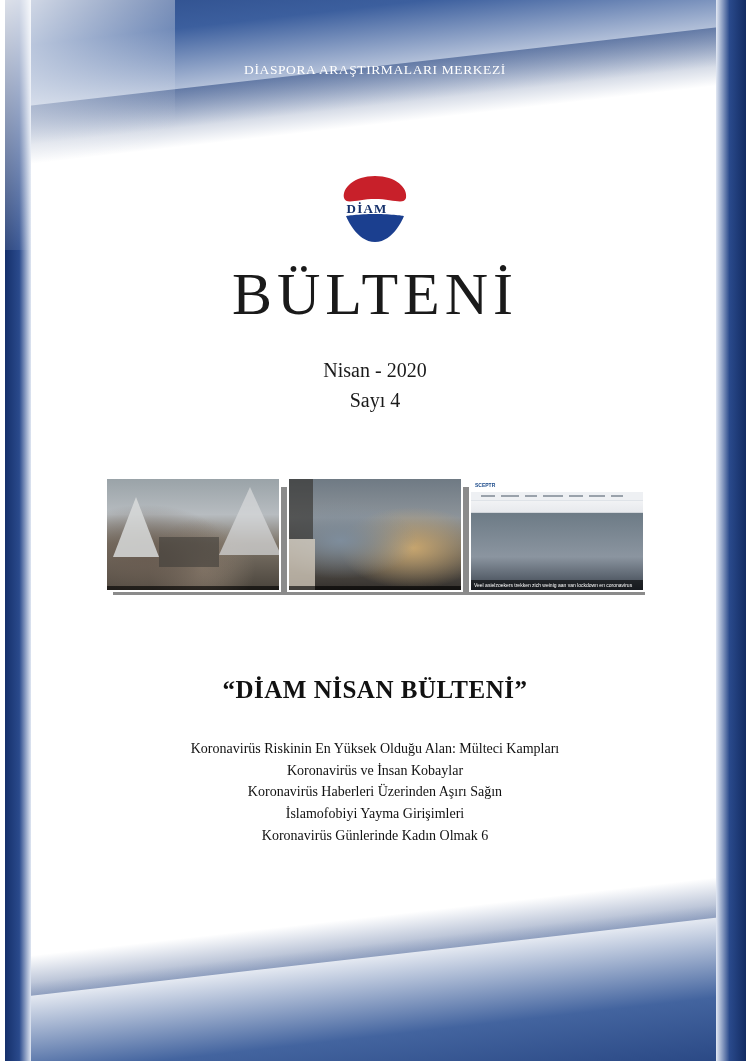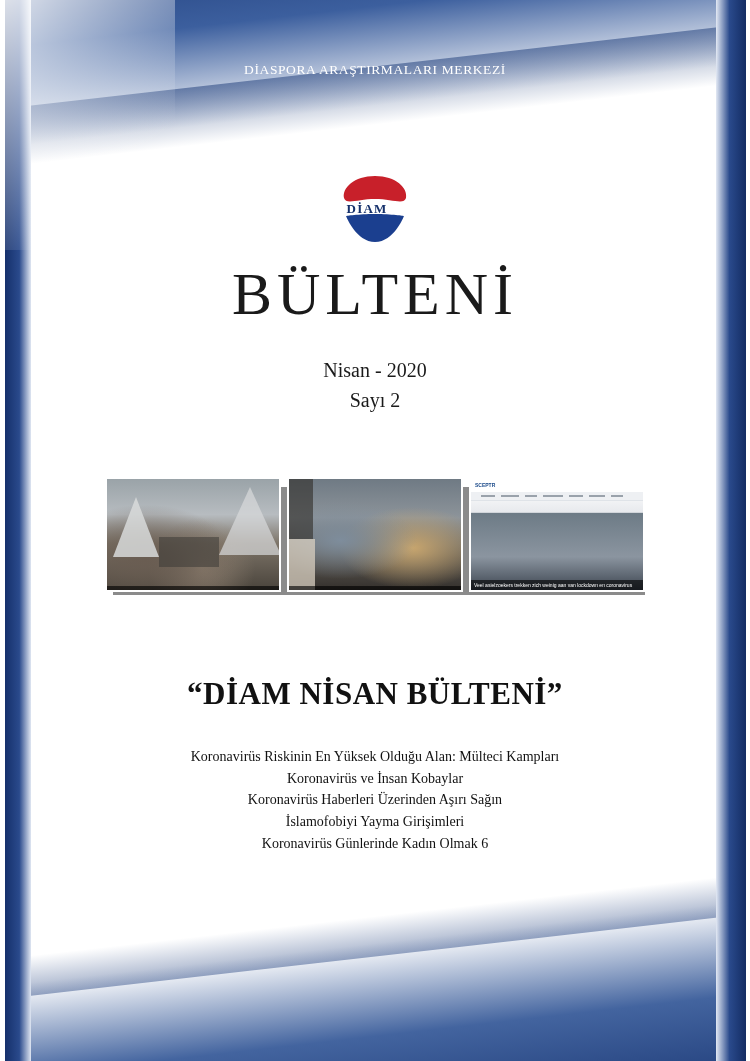--- a/index.html
+++ b/index.html
@@ -214,21 +214,21 @@
   .p3 .navbar i {
     position: absolute;
     top: 3px;
     height: 2px;
     background: #9aa2ab;
     display: block;
   }
 
   .headline {
     margin-top: 84px;
-    font-size: 31px;
+    font-size: 25px;
     font-weight: 700;
     color: #111111;
     letter-spacing: 0.5px;
   }
 
   .toc {
     margin-top: 34px;
     font-size: 14px;
     line-height: 1.55;
     color: #111111;
@@ -261,21 +261,21 @@
           <path d="M12 44 C12 44 24 42 41 42 C58 42 70 44 70 44 C70 44 60 70 41 70 C22 70 12 44 12 44 Z" fill="#1b3f8f"></path>
         </svg>
         <div class="logo-text">DİAM</div>
       </div>
     </div>
 
     <div class="masthead">BÜLTENİ</div>
 
     <div class="issue-line">
       <div>Nisan - 2020</div>
-      <div>Sayı 2</div>
+      <div>Sayı 4</div>
     </div>
 
     <div class="photo-strip">
       <div class="shadow"></div>
       <div class="photos">
 
         <div class="photo p1">
           <div class="tent" style="left:6px; top:18px; width:46px; height:60px; clip-path:polygon(50% 0,100% 100%,0 100%);"></div>
           <div class="tent" style="left:112px; top:8px; width:62px; height:68px; clip-path:polygon(50% 0,100% 100%,0 100%); opacity:0.7;"></div>
           <div class="tent" style="left:52px; top:58px; width:60px; height:30px; background:#3c3a36; opacity:0.55;"></div>

